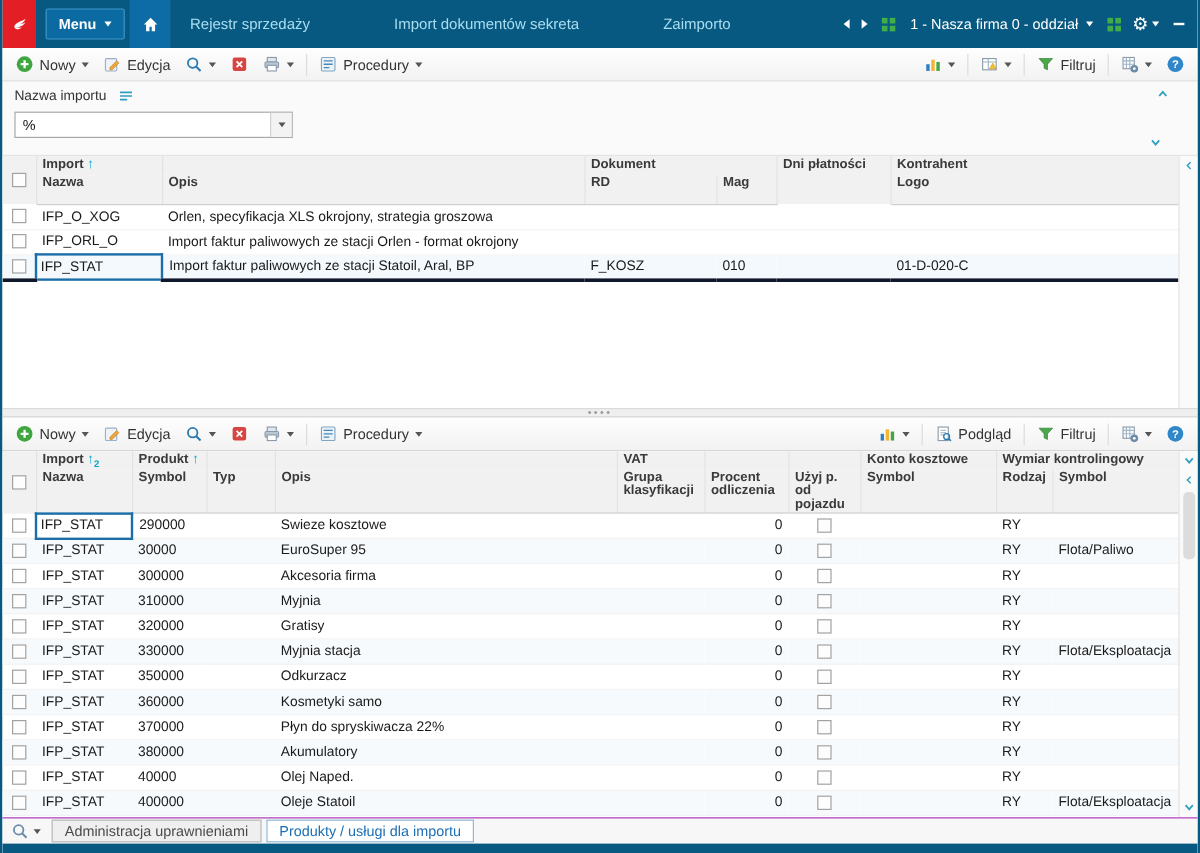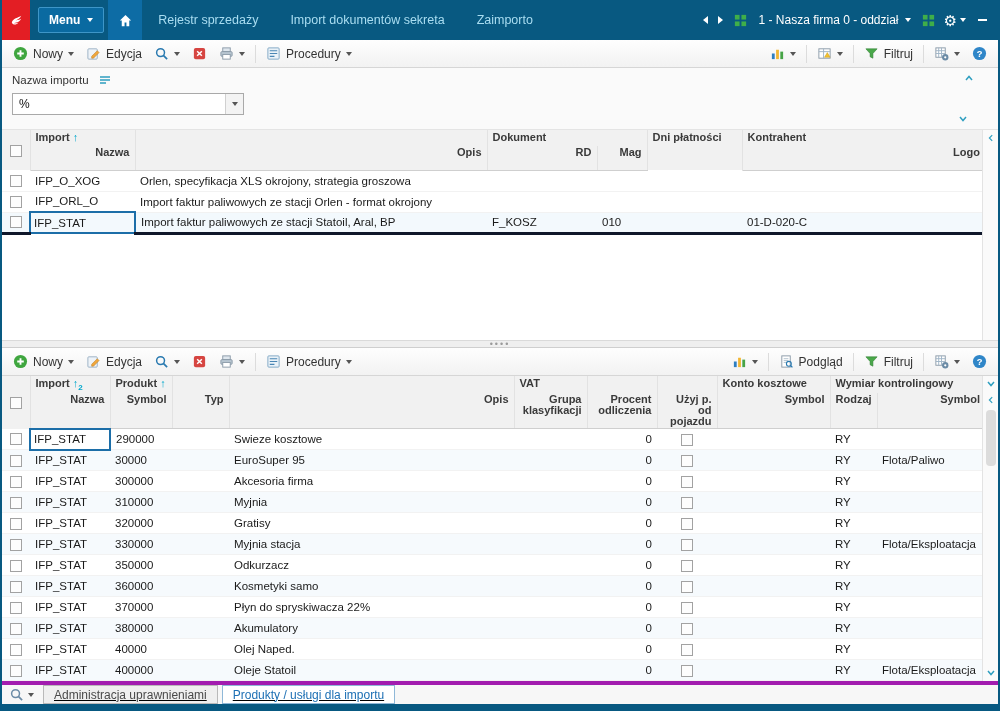--- a/index.html
+++ b/index.html
@@ -7,21 +7,21 @@
   body{font-family:"Liberation Sans",sans-serif;}
   .app{width:1000px;height:711px;display:flex;flex-direction:column;overflow:hidden;
        border-left:2px solid #085981;border-right:2px solid #085981;background:#fff;}
 
   
   .titlebar{flex:0 0 40px;background:#085981;display:flex;align-items:center;color:#fff;position:relative;}
   .logo{width:28px;height:40px;background:#e31e24;display:flex;align-items:center;justify-content:center;flex:0 0 28px;}
   .menu-btn{margin-left:8px;height:26px;padding:0 10px;background:#0a6aa1;border:1px solid #3e96c8;border-radius:2px;
             color:#fff;font-weight:bold;font-size:12px;display:flex;align-items:center;gap:7px;cursor:pointer;}
   .home-btn{width:34px;height:40px;margin-left:4px;display:flex;align-items:center;justify-content:center;background:#0d6ca5;border:0;cursor:pointer;}
-  .tabs{display:flex;height:40px;align-items:stretch;}
+  .tabs{display:flex;height:40px;align-items:stretch;gap:38px;}
   .tab{display:flex;align-items:center;padding:0 16px;font-size:12.5px;color:#a9ddf1;white-space:nowrap;cursor:pointer;}
   .tab.active{background:#ffffff;color:#1a1a1a;}
   .tb-ico{background:none;border:0;color:#fff;display:flex;align-items:center;justify-content:center;
           padding:0 4px;height:40px;cursor:pointer;gap:3px;}
   .company{background:none;border:0;color:#fff;font-size:12px;display:flex;align-items:center;gap:6px;
            padding:0 6px;height:40px;white-space:nowrap;cursor:pointer;}
   .winctl{display:flex;align-items:center;gap:4px;margin:0 6px 0 2px;}
   .winctl button{background:none;border:0;color:#fff;width:20px;height:22px;font-size:12px;cursor:pointer;
                  display:flex;align-items:center;justify-content:center;}
   .minglyph{display:inline-block;width:9px;height:0;border-bottom:2px solid #fff;}
@@ -48,21 +48,21 @@
   .fp-down{position:absolute;bottom:2px;right:24px;background:none;border:0;cursor:pointer;padding:1px 6px;}
 
   
   .gridwrap{position:relative;background:#fff;overflow:hidden;}
   .gridwrap.upper{flex:0 0 210px;}
   .gridwrap.lower{flex:0 0 305px;}
   table.grid-table{border-collapse:collapse;table-layout:fixed;width:984px;font-size:11.5px;}
   th{background:#f1f1f1;font-size:11px;font-weight:bold;color:#3a3a3a;text-align:left;
      padding:1px 5px;border-right:1px solid #e2e2e2;vertical-align:top;cursor:pointer;}
   tr.h1 th{height:16px;border-bottom:0;}
-  tr.h2 th{height:24px;border-bottom:1px solid #cfcfcf;white-space:normal;line-height:11px;text-align:right;}
+  tr.h2 th{height:24px;border-bottom:1px solid #cfcfcf;white-space:normal;line-height:11px;}
   td{padding:1px 5px;height:21px;border-bottom:1px solid #f2f2f2;overflow:hidden;white-space:nowrap;color:#1a1a1a;}
   tbody tr.alt td{background:#f6fafd;}
   td.num{text-align:right;}
   .cbc{text-align:center;vertical-align:middle;}
   .cbx{display:inline-block;width:12px;height:12px;border:1px solid #a2a2a2;background:#fdfdfd;vertical-align:middle;}
   .sel-cell{border:2px solid #1c6ea8 !important;padding:0 3px;background:#fff;}
   .sel-row td{border-top:1px solid #5ea3d4;border-bottom:3px solid #0f172a;background:#f3f9fd;}
   .sort{color:#00a7cc;font-weight:bold;font-size:11px;}
   .sort .sub{font-size:8px;vertical-align:sub;color:#00a7cc;}
 
@@ -71,21 +71,21 @@
   .rbtn{width:16px;height:16px;display:flex;align-items:center;justify-content:center;background:none;border:0;cursor:pointer;flex:0 0 16px;}
   .thumb{width:10px;height:56px;background:#dcdcdc;border-radius:4px;margin-top:2px;flex:0 0 56px;}
   .railspace{flex:1;}
 
   
   .splitter{flex:0 0 8px;background:#efefef;border-top:1px solid #dadada;border-bottom:1px solid #cfcfcf;
             display:flex;align-items:center;justify-content:center;cursor:row-resize;}
   .splitter .dots{color:#9a9a9a;font-size:9px;letter-spacing:2px;line-height:5px;}
 
   
-  .bottom-tabbar{flex:0 0 22px;background:#f7f7f7;border-top:4px solid #a21caf;display:flex;align-items:center;padding:0 4px;gap:6px;text-decoration:underline;}
+  .bottom-tabbar{flex:0 0 22px;background:#f7f7f7;border-top:1px solid #a21caf;display:flex;align-items:center;padding:0 4px;gap:6px;}
   .btab{font-size:12px;padding:0 10px;border:1px solid #b9b9b9;background:#efefef;color:#4a4a4a;height:19px;
         display:flex;align-items:center;white-space:nowrap;cursor:pointer;}
   .btab.active{background:#fff;color:#1c6fb4;border-color:#8fb8d8;}
   .bsearch{display:flex;align-items:center;gap:4px;background:none;border:0;cursor:pointer;padding:0 3px;}
   .bottom-strip{flex:0 0 8px;background:#085981;}
 </style>
 </head>
 <body>
 
 <div class="app">

